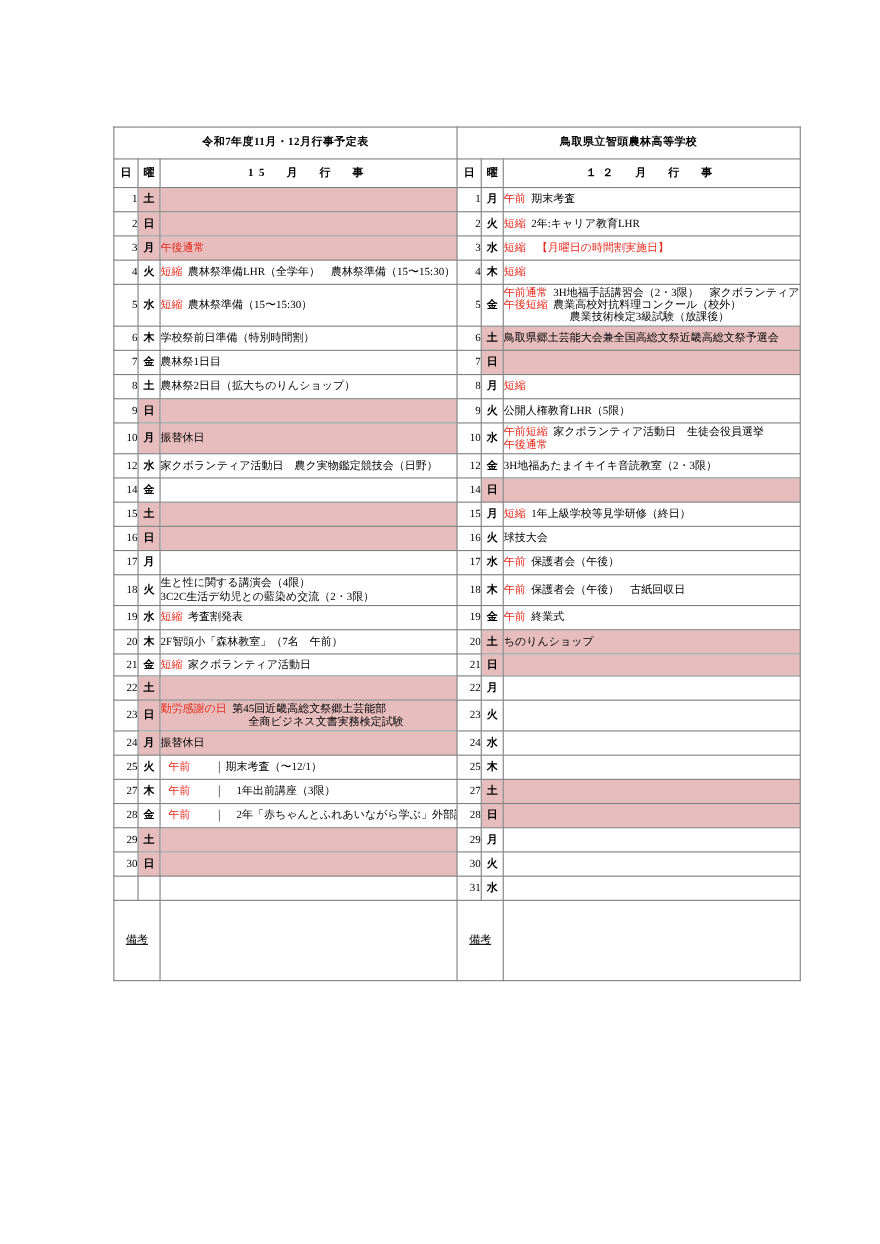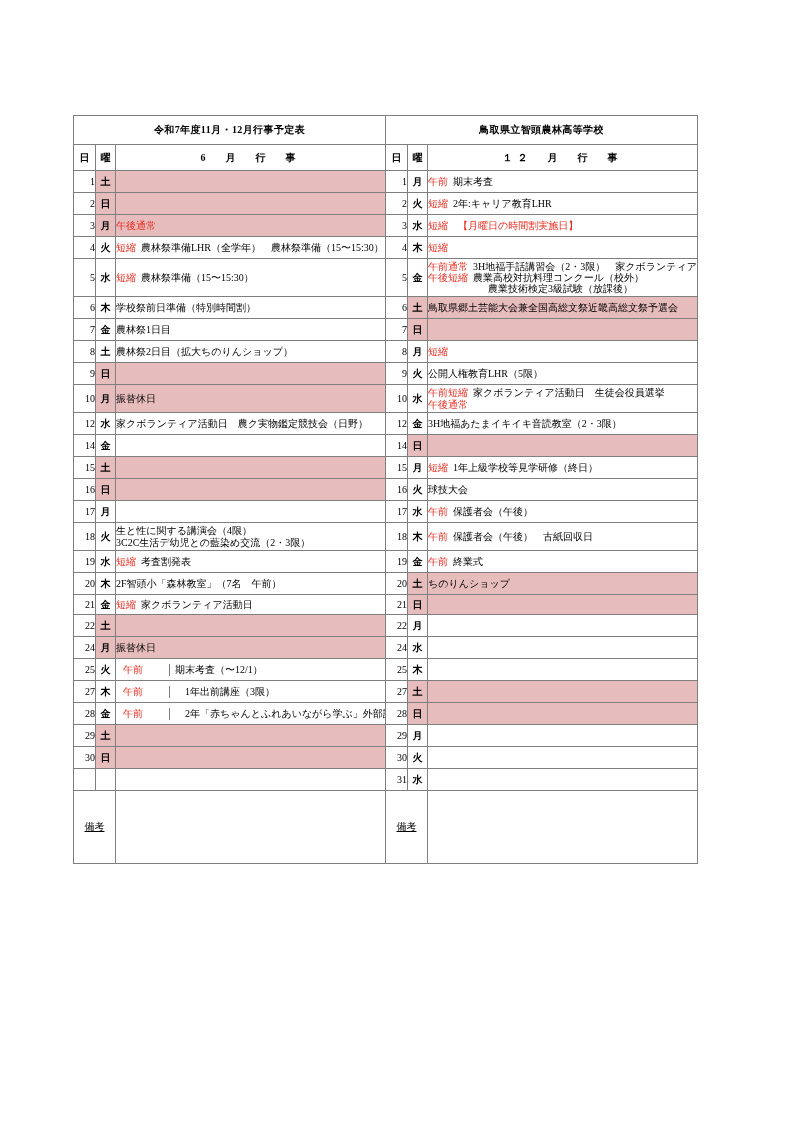--- a/index.html
+++ b/index.html
@@ -9,21 +9,21 @@
   }
   body {
     width: 800px;
     height: 1131px;
     font-family: "Liberation Serif", "DejaVu Serif", serif;
     color: #000000;
     position: relative;
   }
   #sheet {
     position: absolute;
-    left: 73px;
+    left: 103px;
     top: 115px;
     width: 624px;
   }
   table.cal {
     border-collapse: collapse;
     table-layout: fixed;
     width: 624px;
     border: 1.5px solid #000;
   }
   table.cal td {
@@ -132,21 +132,21 @@
         <col class="c-ev2">
     </colgroup>
     <tbody id="tbody">
         <tr>
           <td class="titlecell title-nov" colspan="3">令和7年度11月・12月行事予定表</td>
           <td class="titlecell" colspan="3">鳥取県立智頭農林高等学校</td>
         </tr>
         <tr>
           <td class="hdr">日</td>
           <td class="hdr wk">曜</td>
-          <td class="hdr hdr-month">6　月　行　事</td>
+          <td class="hdr hdr-month">15　月　行　事</td>
           <td class="hdr gap-left">日</td>
           <td class="hdr wk">曜</td>
           <td class="hdr hdr-month">１２　月　行　事</td>
         </tr>
         <tr style="height:22px">
           <td class="day">1</td>
           <td class="wk pink">土</td>
           <td class="ev pink"></td>
           <td class="day gap-left">1</td>
           <td class="wk">月</td>
@@ -355,20 +355,31 @@
           <td class="day gap-left">21</td>
           <td class="wk pink">日</td>
           <td class="ev pink"></td>
         </tr>
         <tr style="height:22px">
           <td class="day">22</td>
           <td class="wk pink">土</td>
           <td class="ev pink"></td>
           <td class="day gap-left">22</td>
           <td class="wk">月</td>
+          <td class="ev"></td>
+        </tr>
+        <tr style="height:28px">
+          <td class="day">23</td>
+          <td class="wk pink">日</td>
+          <td class="ev pink">
+            <span class="line"><span class="red">勤労感謝の日</span>&nbsp;&nbsp;<span class="blk">第45回近畿高総文祭郷土芸能部</span></span>
+            <span class="line"><span class="blk">　　　　　　　　全商ビジネス文書実務検定試験</span></span>
+          </td>
+          <td class="day gap-left">23</td>
+          <td class="wk">火</td>
           <td class="ev"></td>
         </tr>
         <tr style="height:22px">
           <td class="day">24</td>
           <td class="wk pink">月</td>
           <td class="ev pink">
             <span class="line"><span class="blk">振替休日</span></span>
           </td>
           <td class="day gap-left">24</td>
           <td class="wk">水</td>

